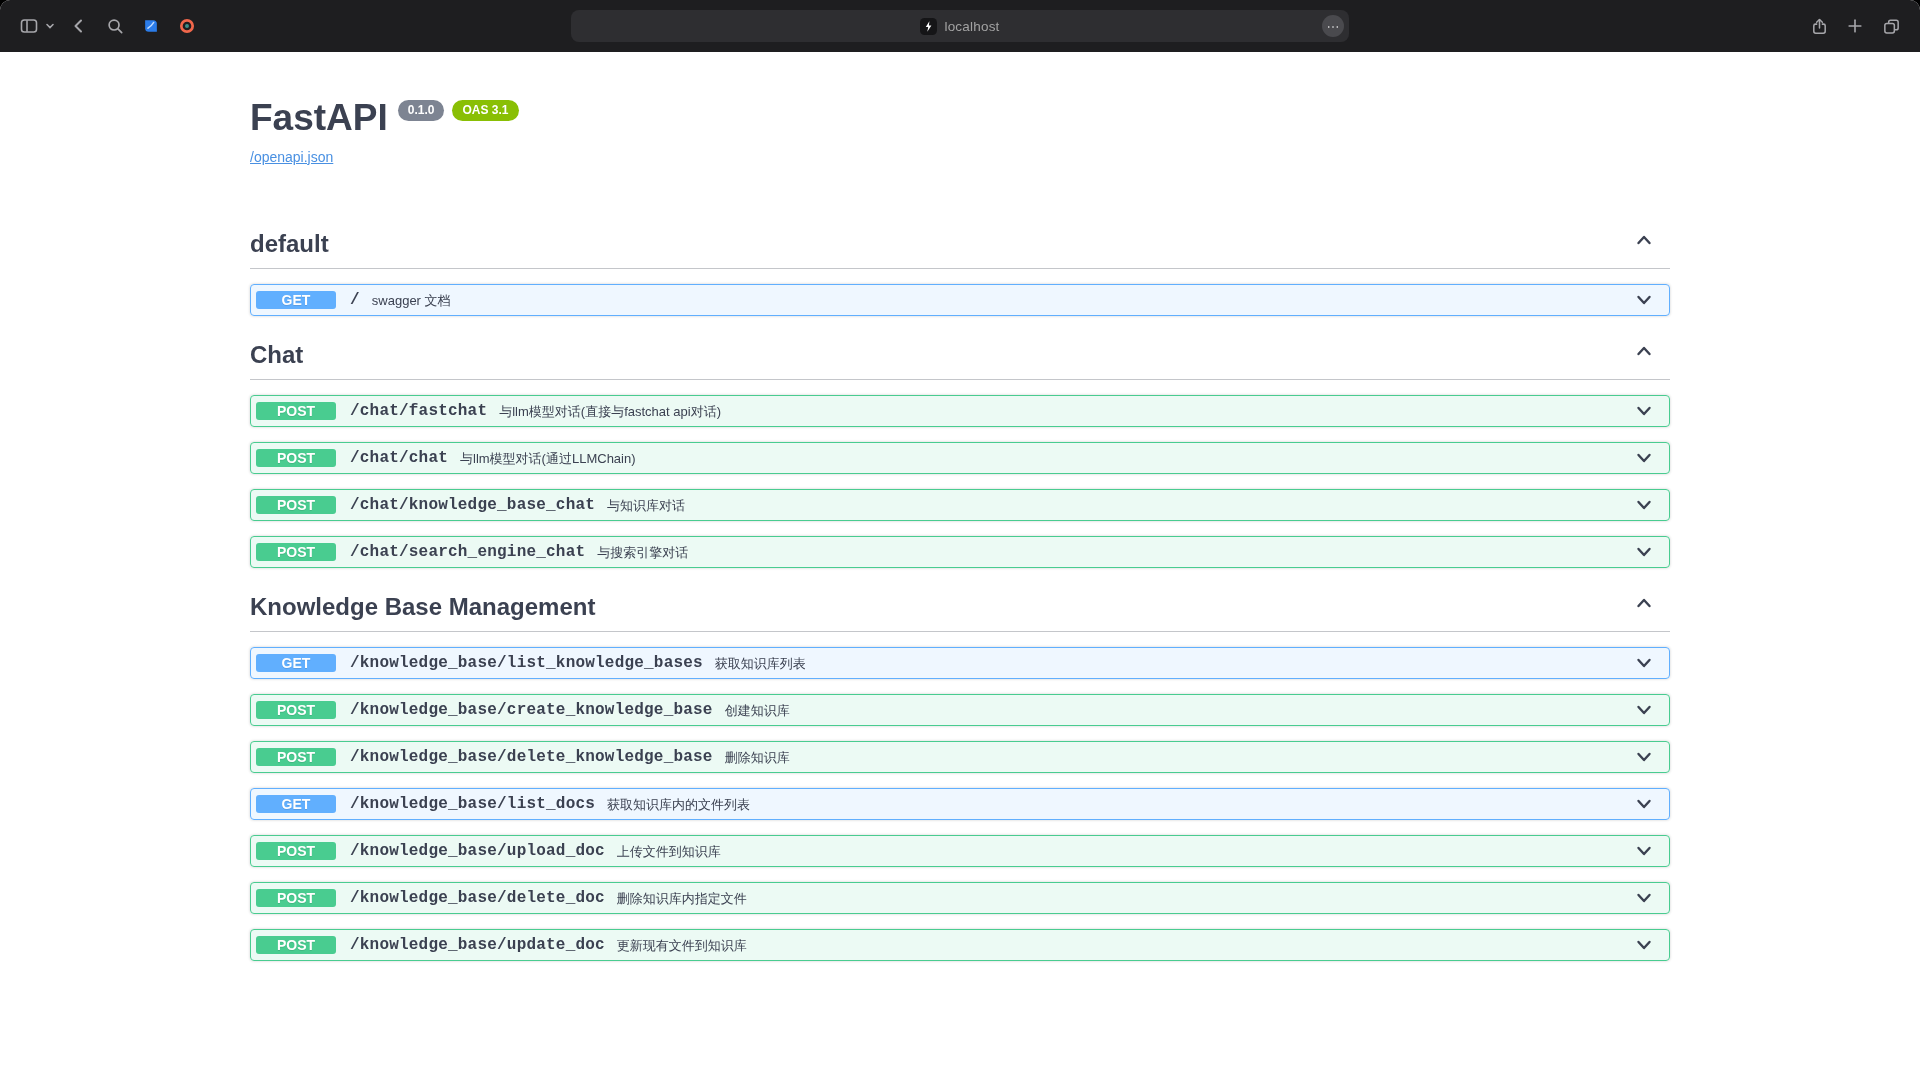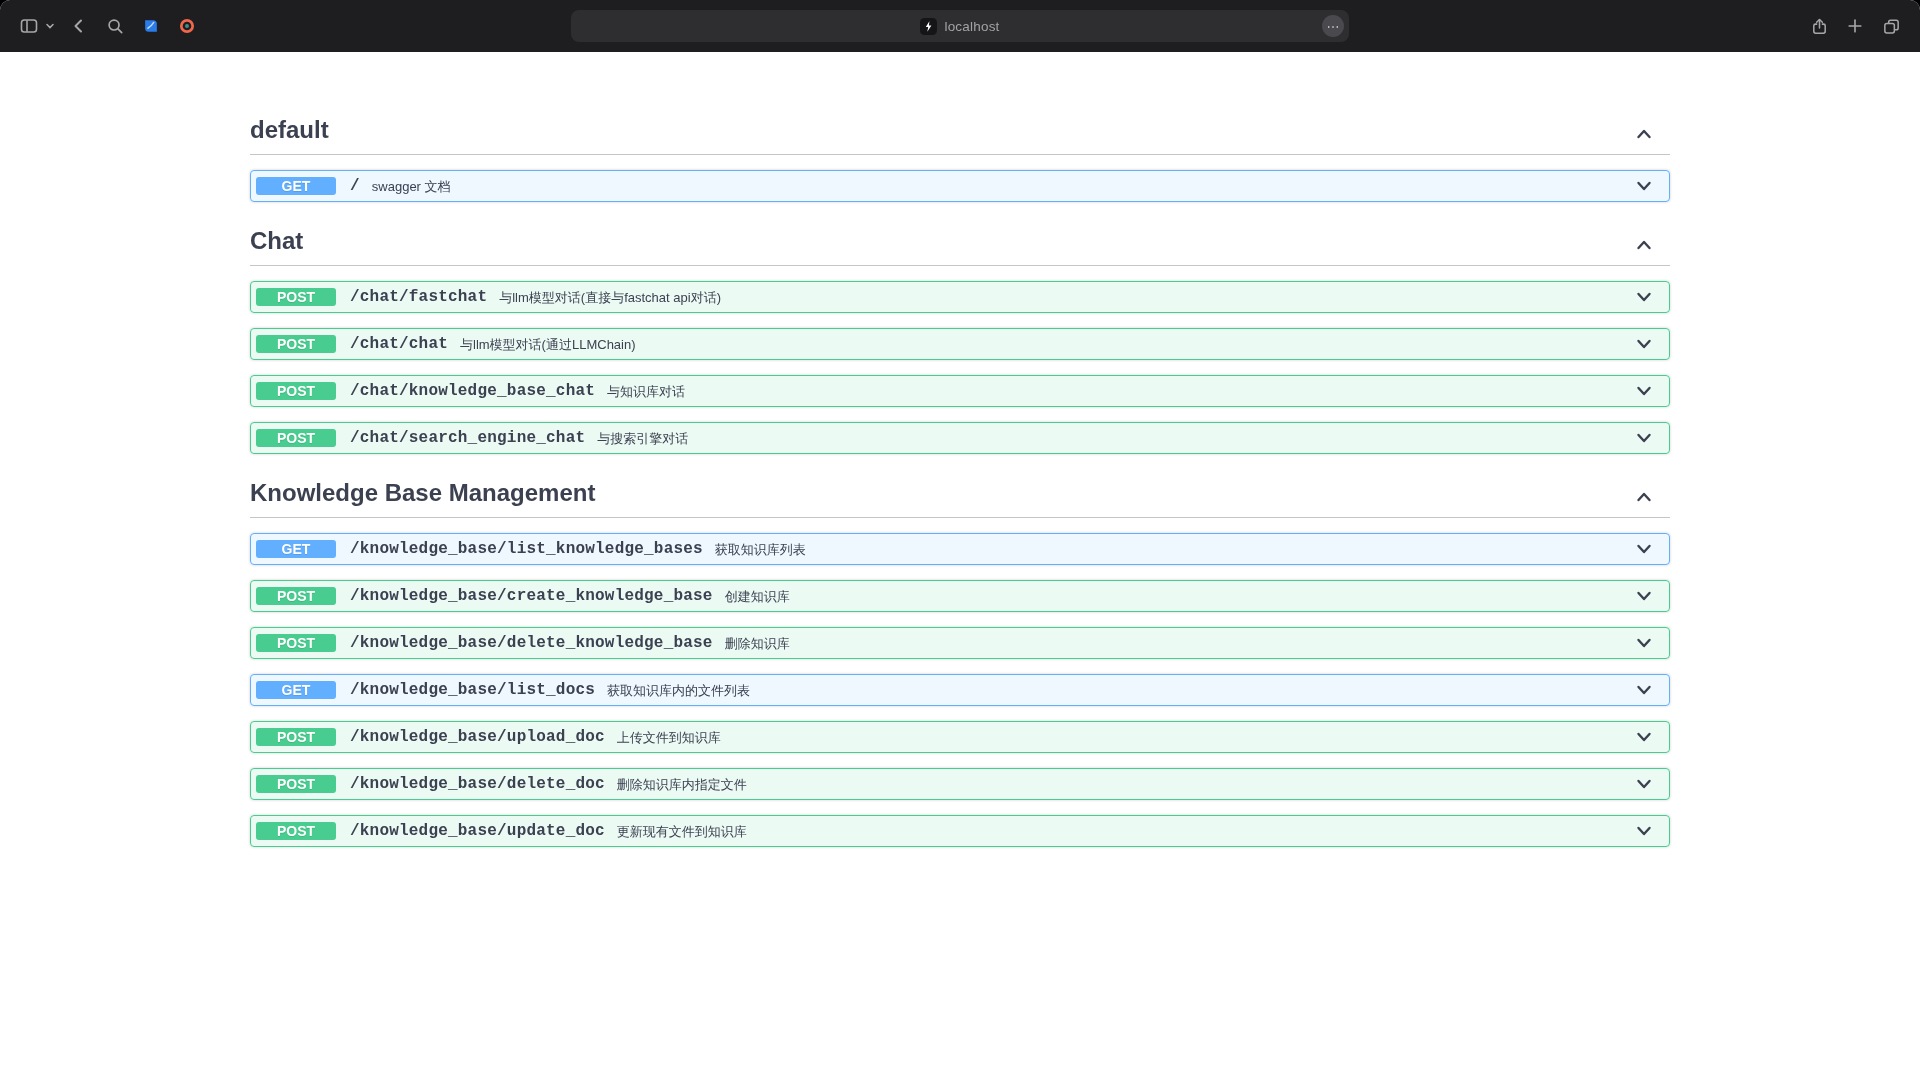--- a/index.html
+++ b/index.html
@@ -39,21 +39,21 @@
   .badge { font-size:12px; font-weight:700; color:#fff; padding:3px 10px 4px;
            border-radius:57px; line-height:1.2; }
   .badge.version { background:var(--version-badge-bg); }
   .badge.oas { background:var(--oas-badge-bg); }
   .spec-link { display:inline-block; margin-top:10px; font-size:14px; color:var(--link);
                text-decoration:underline; cursor:pointer; }
 
   #sections { margin-top:54px; }
   .api-section { margin-bottom:6px; }
   .api-section + .api-section { margin-top:14px; }
-  .opblock-tag { display:flex; align-items:flex-end; padding:10px 16px 10px 0;
+  .opblock-tag { display:flex; align-items:flex-start; padding:10px 16px 10px 0;
                  border-bottom:1px solid rgba(59,65,81,.3); cursor:pointer; }
   .section-title { font-size:24px; font-weight:700; color:var(--heading); }
   .tag-arrow { margin-left:auto; display:flex; cursor:pointer; }
 
   .operations { padding-top:15px; }
   .opblock { margin:0 0 15px; border:1px solid #000; border-radius:4px;
              box-shadow:0 0 3px rgba(0,0,0,.19); }
   .opblock.get  { border-color:var(--get);  background:var(--get-bg); }
   .opblock.post { border-color:var(--post); background:var(--post-bg); }
   .opblock-summary { display:flex; align-items:center; padding:5px; cursor:pointer; }
@@ -142,20 +142,30 @@
           <rect x="7" y="3.5" width="10" height="10" rx="2"></rect>
           <rect x="3" y="6.8" width="10" height="10" rx="2" fill="#1e1e20"></rect>
         </svg>
       </button>
     </div>
   </div>
 
   <div class="page">
     <div class="wrapper">
 
+      <div class="info">
+        <h2 class="title">
+          <span>FastAPI</span>
+          <span class="badges">
+            <span class="badge version">0.1.0</span>
+            <span class="badge oas">OAS 3.1</span>
+          </span>
+        </h2>
+        <a class="spec-link">/openapi.json</a>
+      </div>
 
       <div id="sections">
   <section class="api-section">
     <div class="opblock-tag">
       <h3 class="section-title">default</h3>
       <span class="tag-arrow">
         <svg width="20" height="20" viewBox="0 0 20 20" fill="none" stroke="#3b4151" stroke-width="2.4" stroke-linecap="round" stroke-linejoin="round">
           <polyline points="4.5,13 10,7 15.5,13"></polyline>
         </svg>
       </span>

